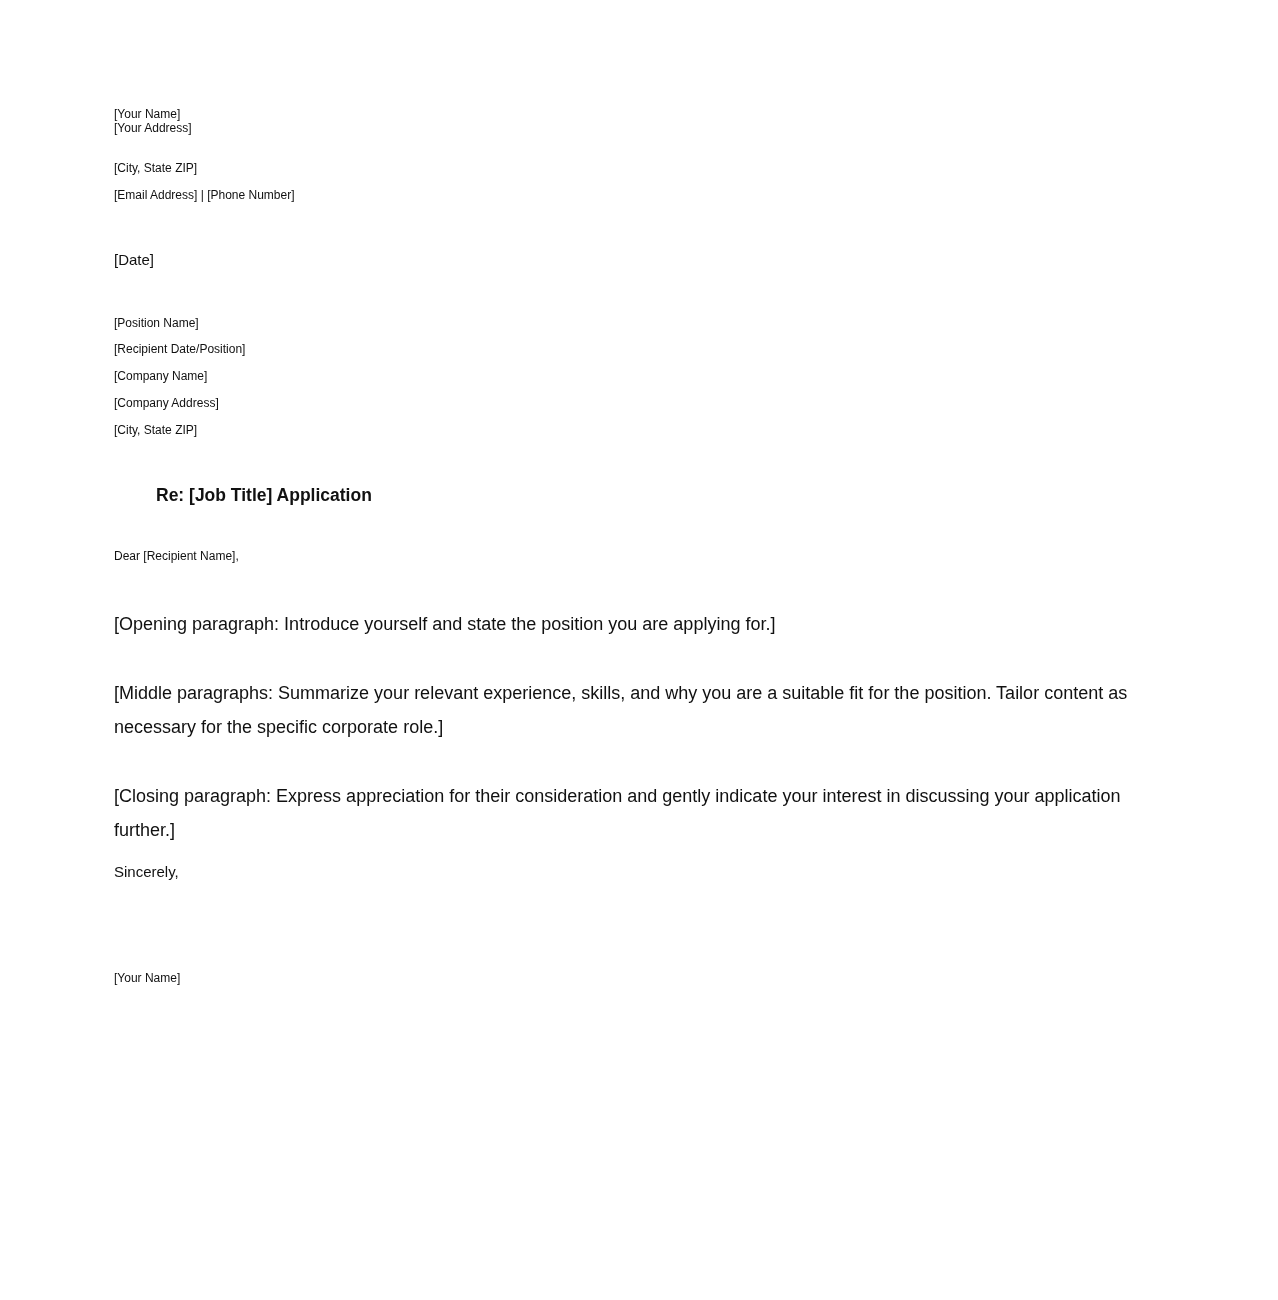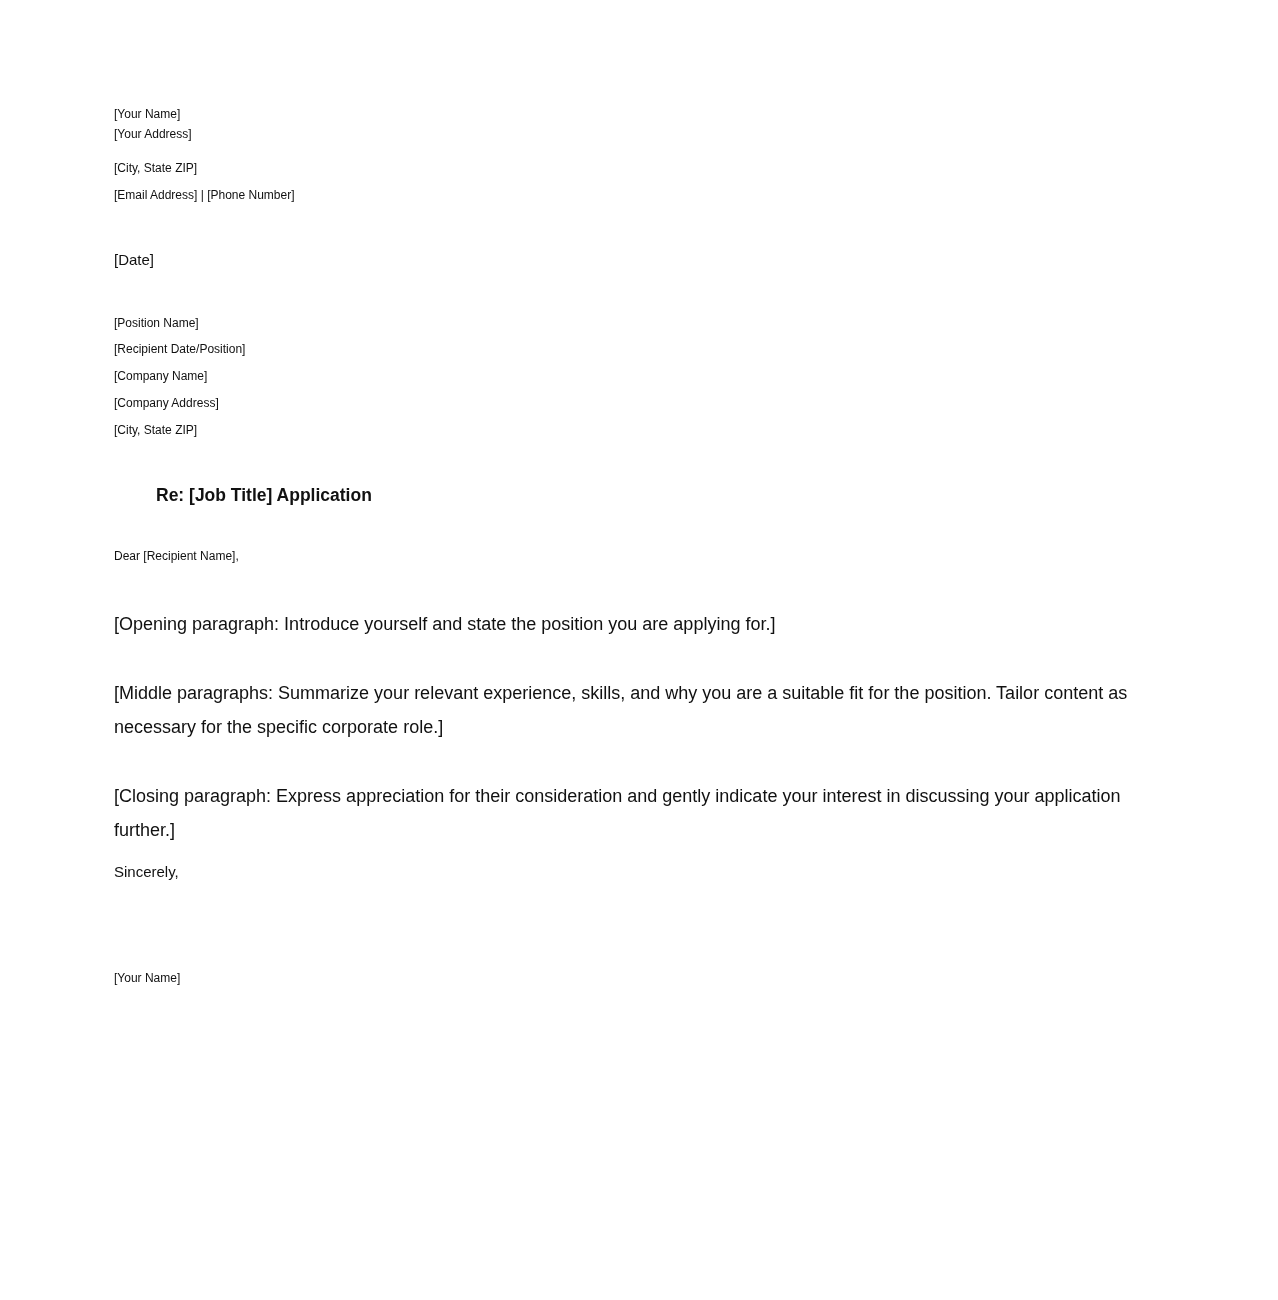--- a/index.html
+++ b/index.html
@@ -44,21 +44,21 @@
       line-height: 34px;
       white-space: normal;
     }
   </style>
 </head>
 <body>
 
 <div class="page">
   <div>
     <div class="line" style="top:104px;">[Your Name]</div>
-    <div class="line" style="top:124px;">[Your Address]</div>
+    <div class="line" style="top:118px;">[Your Address]</div>
     <div class="line" style="top:158px;">[City, State ZIP]</div>
     <div class="line" style="top:185px;">[Email Address] | [Phone Number]</div>
   </div>
 
   <div class="line small" style="top:250px;text-align:center;">[Date]</div>
 
   <div>
     <div class="line" style="top:313px;">[Position Name]</div>
     <div class="line" style="top:339px;">[Recipient Date/Position]</div>
     <div class="line" style="top:366px;">[Company Name]</div>

